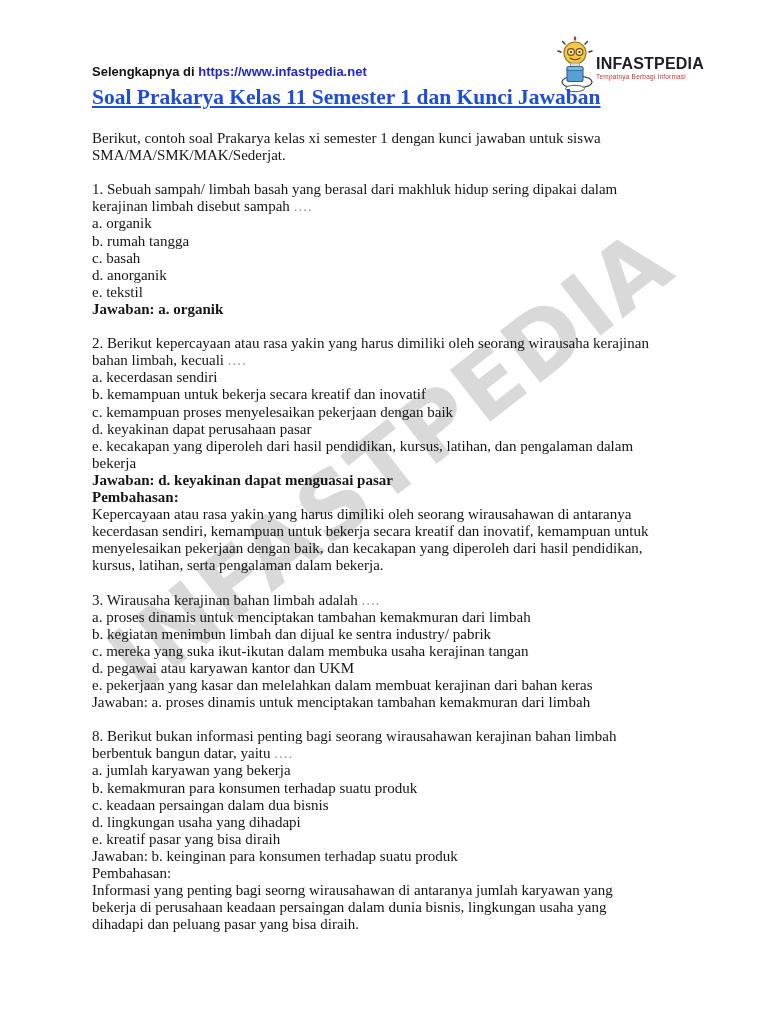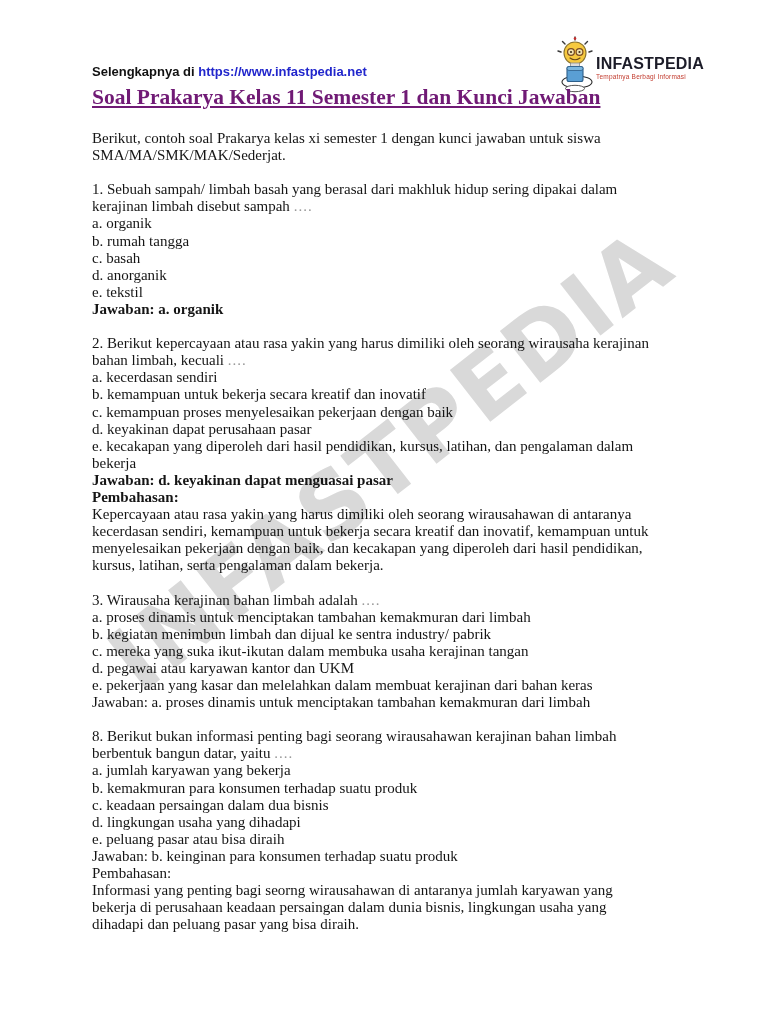--- a/index.html
+++ b/index.html
@@ -33,21 +33,21 @@
   .logo-tagline {
     font-family:"Liberation Sans", sans-serif; font-size:6.5px; color:#c23b2e;
     margin-top:1px; letter-spacing:0.2px;
   }
   
   .title {
     position:absolute; left:92px; top:85px; margin:0;
     font-family:"Liberation Serif", serif; font-weight:bold; font-size:21.5px;
     line-height:25px; white-space:nowrap;
   }
-  .title a { color:#701a75; text-decoration:underline; cursor:pointer;text-align:right; }
+  .title a { color:#1d4ed8; text-decoration:underline; cursor:pointer;text-align:right; }
   
   .body {
     position:absolute; left:92px; top:130px; width:590px;
     font-size:15px; line-height:17.1px;
   }
   .blk { margin:0 0 17.1px 0; }
   .ln { display:block; white-space:nowrap; }
   .b  { font-weight:bold; }
   .dots { color:#9a9a9a; letter-spacing:1px; }
 </style>
@@ -146,21 +146,21 @@
         <span class="ln">Jawaban: a. proses dinamis untuk menciptakan tambahan kemakmuran dari limbah</span>
       </p>
 
       <p class="blk">
         <span class="ln">8. Berikut bukan informasi penting bagi seorang wirausahawan kerajinan bahan limbah</span>
         <span class="ln"><span>berbentuk bangun datar, yaitu </span><span class="dots">....</span></span>
         <span class="ln">a. jumlah karyawan yang bekerja</span>
         <span class="ln">b. kemakmuran para konsumen terhadap suatu produk</span>
         <span class="ln">c. keadaan persaingan dalam dua bisnis</span>
         <span class="ln">d. lingkungan usaha yang dihadapi</span>
-        <span class="ln">e. peluang pasar atau bisa diraih</span>
+        <span class="ln">e. kreatif pasar yang bisa diraih</span>
         <span class="ln">Jawaban: b. keinginan para konsumen terhadap suatu produk</span>
         <span class="ln">Pembahasan:</span>
         <span class="ln">Informasi yang penting bagi seorng wirausahawan di antaranya jumlah karyawan yang</span>
         <span class="ln">bekerja di perusahaan keadaan persaingan dalam dunia bisnis, lingkungan usaha yang</span>
         <span class="ln">dihadapi dan peluang pasar yang bisa diraih.</span>
       </p>
 
     </div>
   </div>
 </div>

